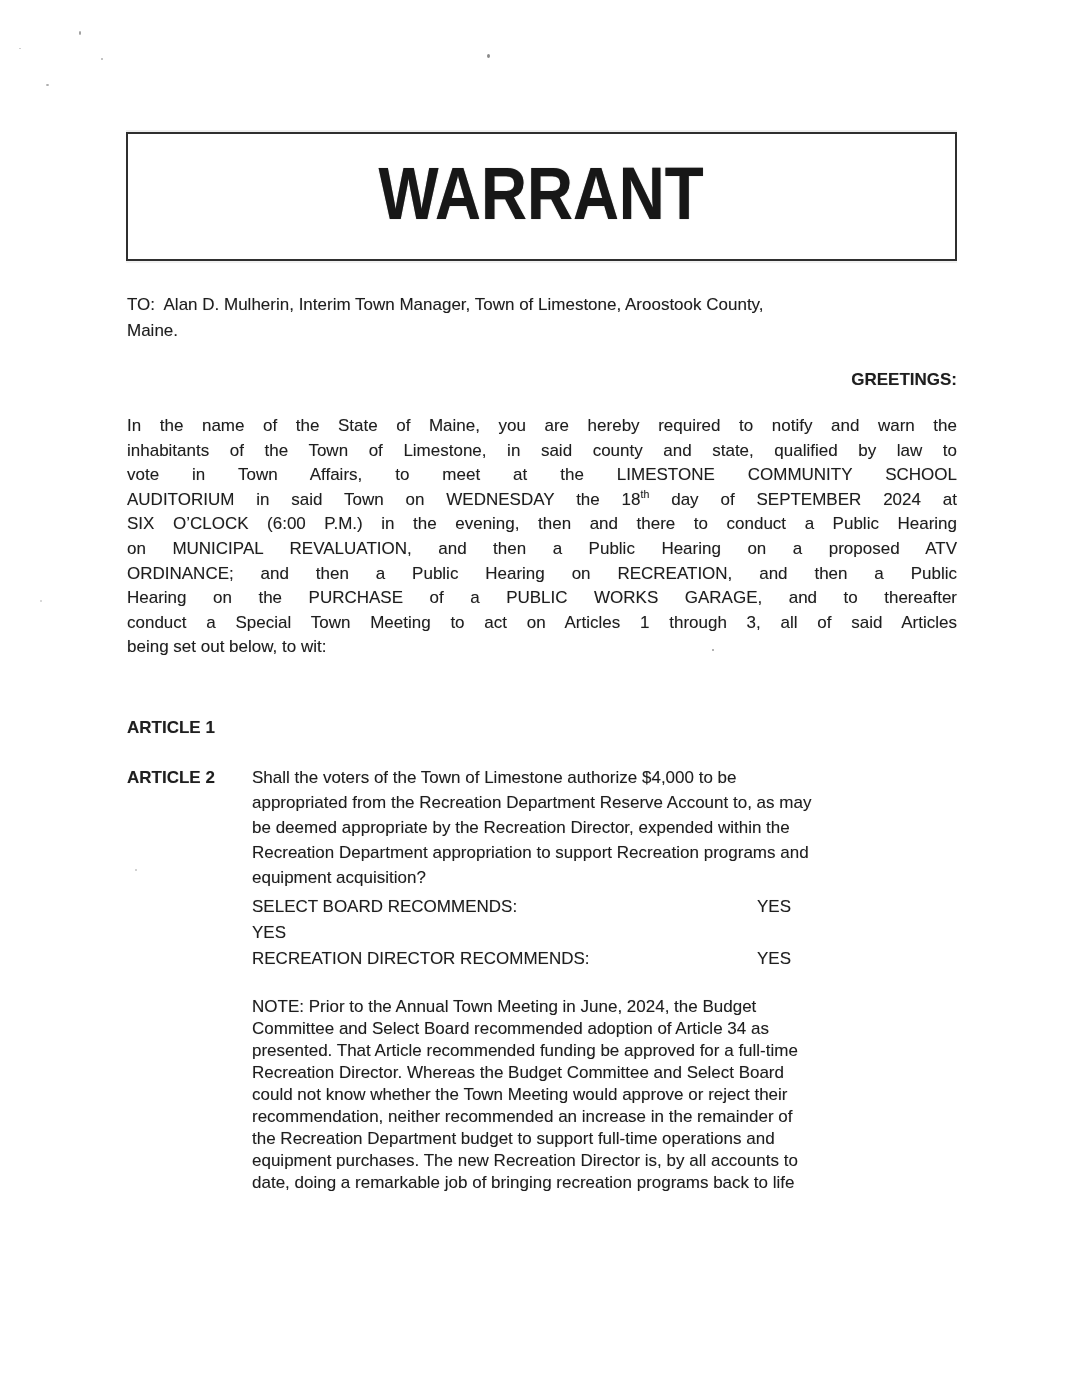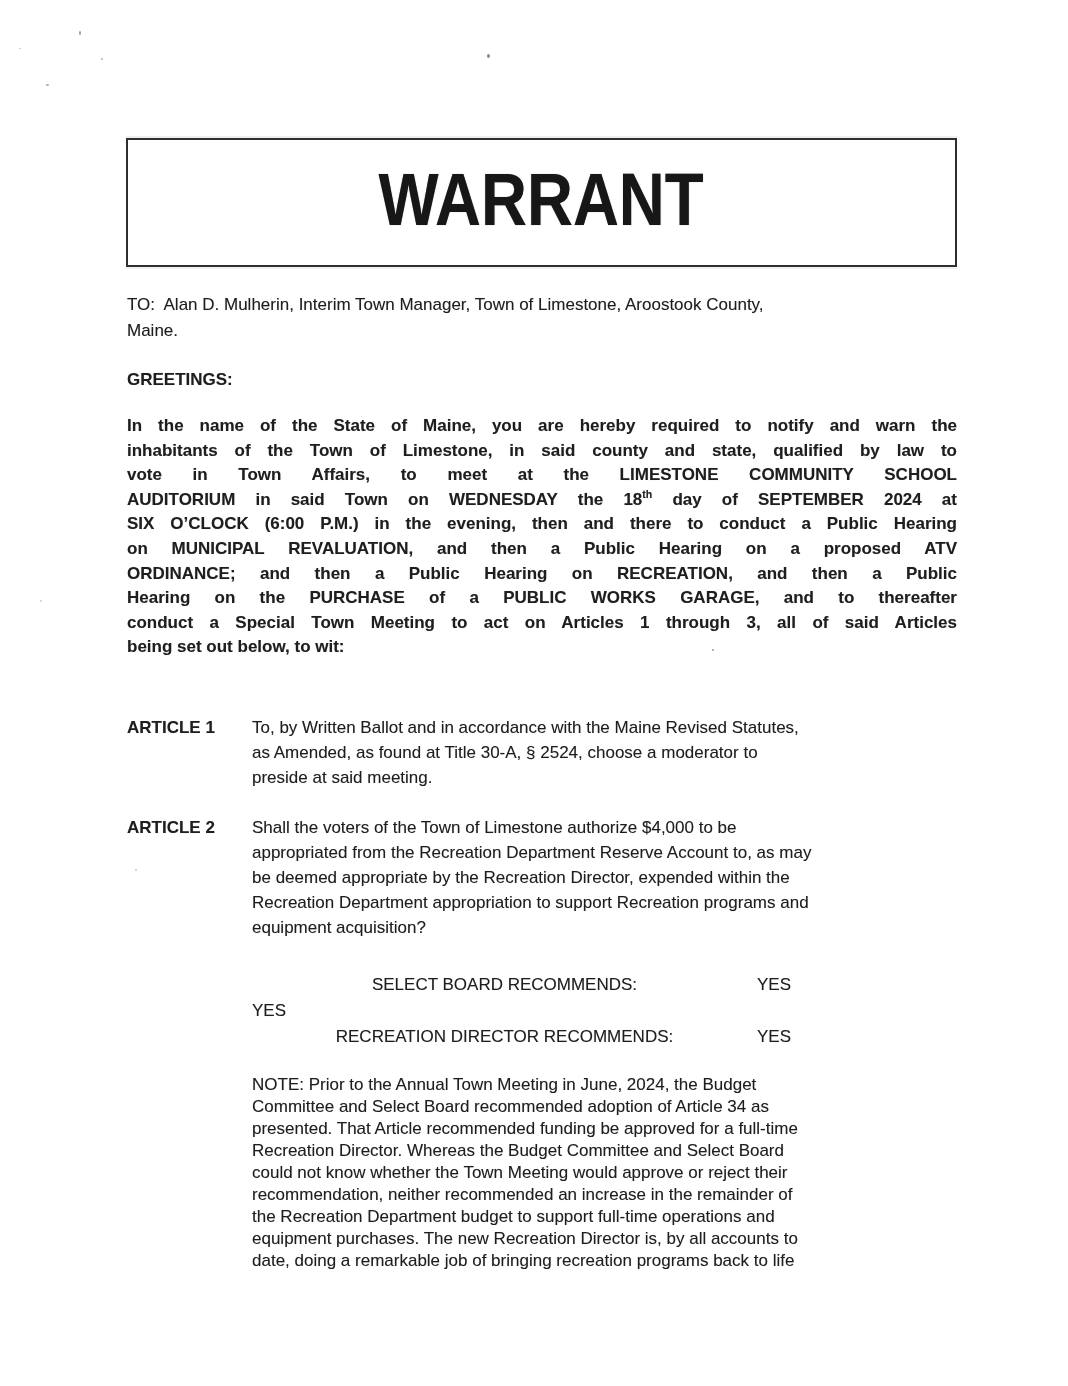--- a/index.html
+++ b/index.html
@@ -16,21 +16,21 @@
     color: #1e1e1e;
     overflow: hidden;
     -webkit-font-smoothing: antialiased;
   }
   .page * { text-shadow: 0 0 0.7px rgba(40,40,40,0.35); }
 
   
   .title-box {
     position: absolute;
     left: 126px;
-    top: 138px;
+    top: 132px;
     width: 831px;
     height: 129px;
     border: 2px solid #2f2f2f;
     box-sizing: border-box;
     display: flex;
     align-items: center;
     justify-content: center;
     box-shadow: 0 -2px 0 rgba(120,120,120,0.12), 0 2px 0 rgba(120,120,120,0.10);
   }
   .doc-title {
@@ -52,25 +52,25 @@
     left: 127px;
     top: 292px;
     width: 830px;
     font-size: 17px;
     line-height: 26px;
   }
   .pre { white-space: pre-line; }
   .just { text-align: justify; text-align-last: justify; }
 
   .addressee { }
-  .greetings { margin-top: 23px; font-weight: bold; }
+  .greetings { margin-top: 23px; font-weight: bold; text-align: right; }
 
   .preamble {
     margin-top: 21px;
-    font-weight: bold;
+    font-weight: normal;
     line-height: 24.6px;
   }
   .preamble sup {
     font-size: 0.62em;
     vertical-align: super;
     line-height: 0;
   }
 
   .article {
     margin-top: 25px;
@@ -78,24 +78,23 @@
     line-height: 25px;
   }
   .article.first { margin-top: 55px; }
   .article-label {
     flex: 0 0 125px;
     font-weight: bold;
   }
   .article-body { flex: 1; }
 
   .recs {
-    margin-top: 32px;
+    margin-top: 4px;
     margin-left: 125px;
     line-height: 26px;
-    text-align: center;
   }
   .rec-row { display: flex; }
   .rec-label { flex: 0 0 505px; }
   .rec-value { }
 
   .note {
     margin-top: 24px;
     margin-left: 125px;
     width: 700px;
     line-height: 22px;
@@ -141,23 +140,20 @@
       <div class="pre just">SIX O’CLOCK (6:00 P.M.) in the evening, then and there to conduct a Public Hearing
 on MUNICIPAL REVALUATION, and then a Public Hearing on a proposed ATV
 ORDINANCE; and then a Public Hearing on RECREATION, and then a Public
 Hearing on the PURCHASE of a PUBLIC WORKS GARAGE, and to thereafter
 conduct a Special Town Meeting to act on Articles 1 through 3, all of said Articles</div>
       <div>being set out below, to wit:</div>
     </div>
 
     <div class="article first">
       <div class="article-label">ARTICLE 1</div>
-      <div class="article-body pre">To, by Written Ballot and in accordance with the Maine Revised Statutes,
-as Amended, as found at Title 30-A, § 2524, choose a moderator to
-preside at said meeting.</div>
     </div>
 
     <div class="article">
       <div class="article-label">ARTICLE 2</div>
       <div class="article-body pre">Shall the voters of the Town of Limestone authorize $4,000 to be
 appropriated from the Recreation Department Reserve Account to, as may
 be deemed appropriate by the Recreation Director, expended within the
 Recreation Department appropriation to support Recreation programs and
 equipment acquisition?</div>
     </div>

